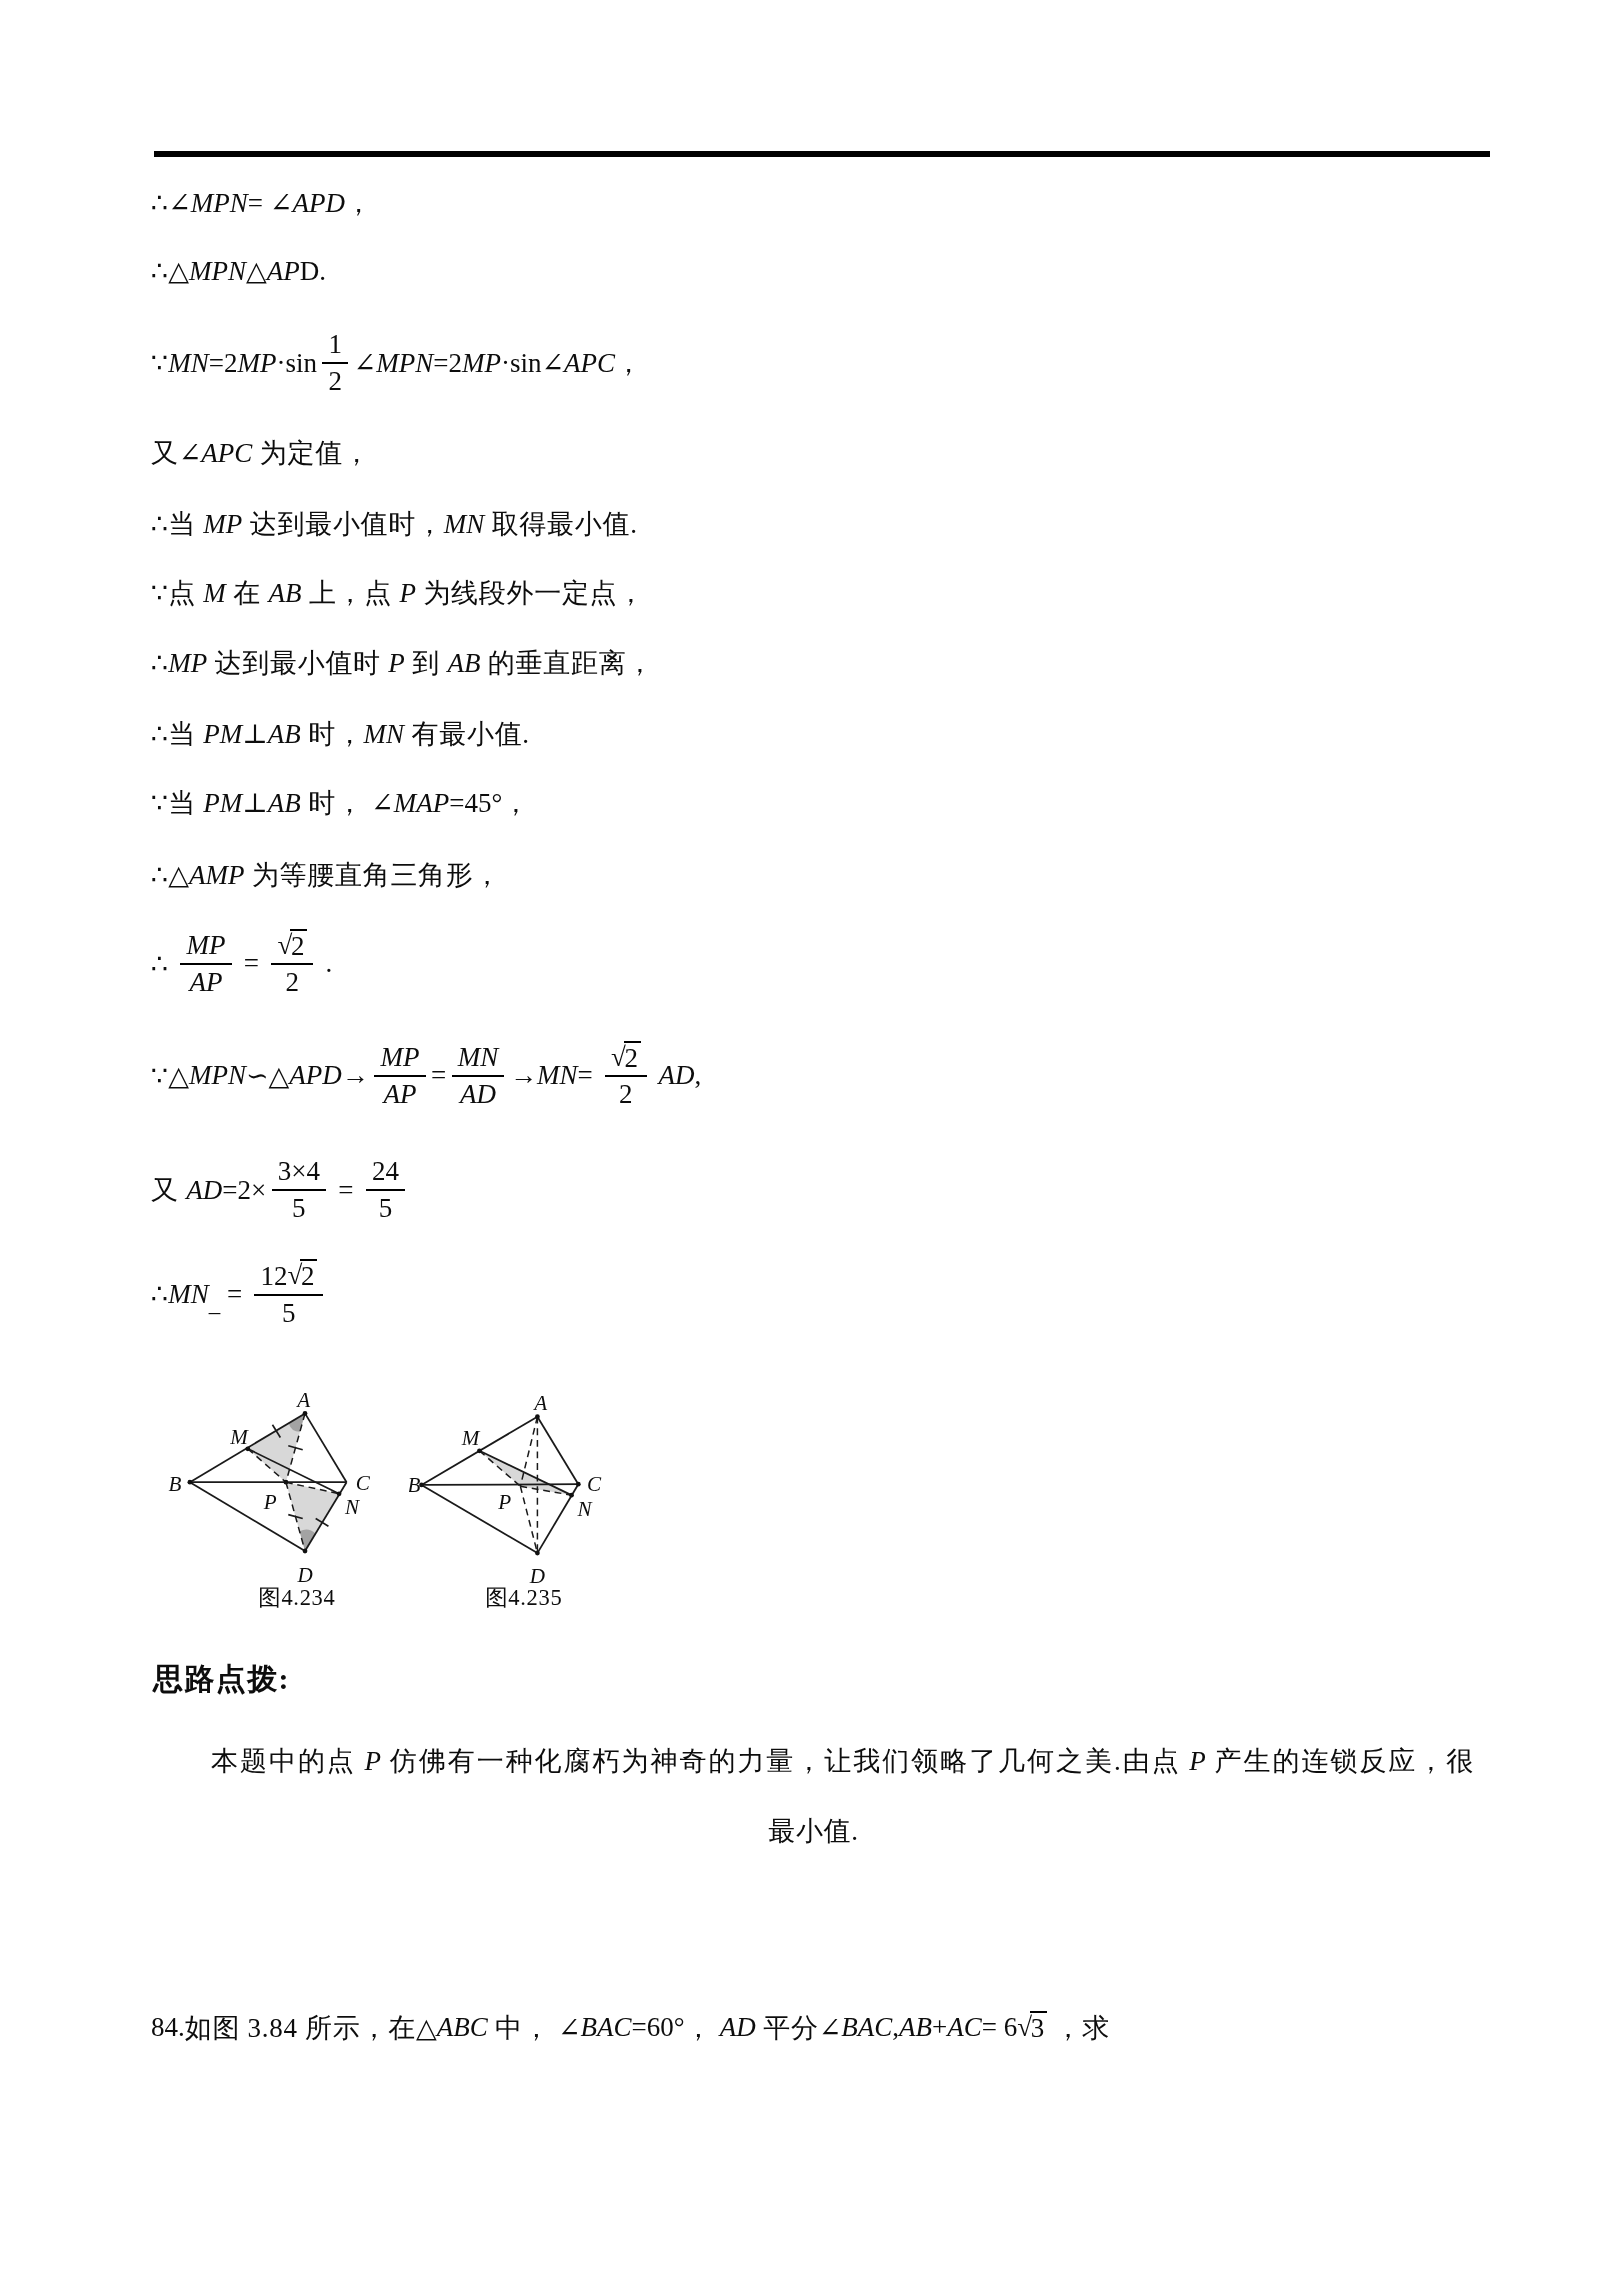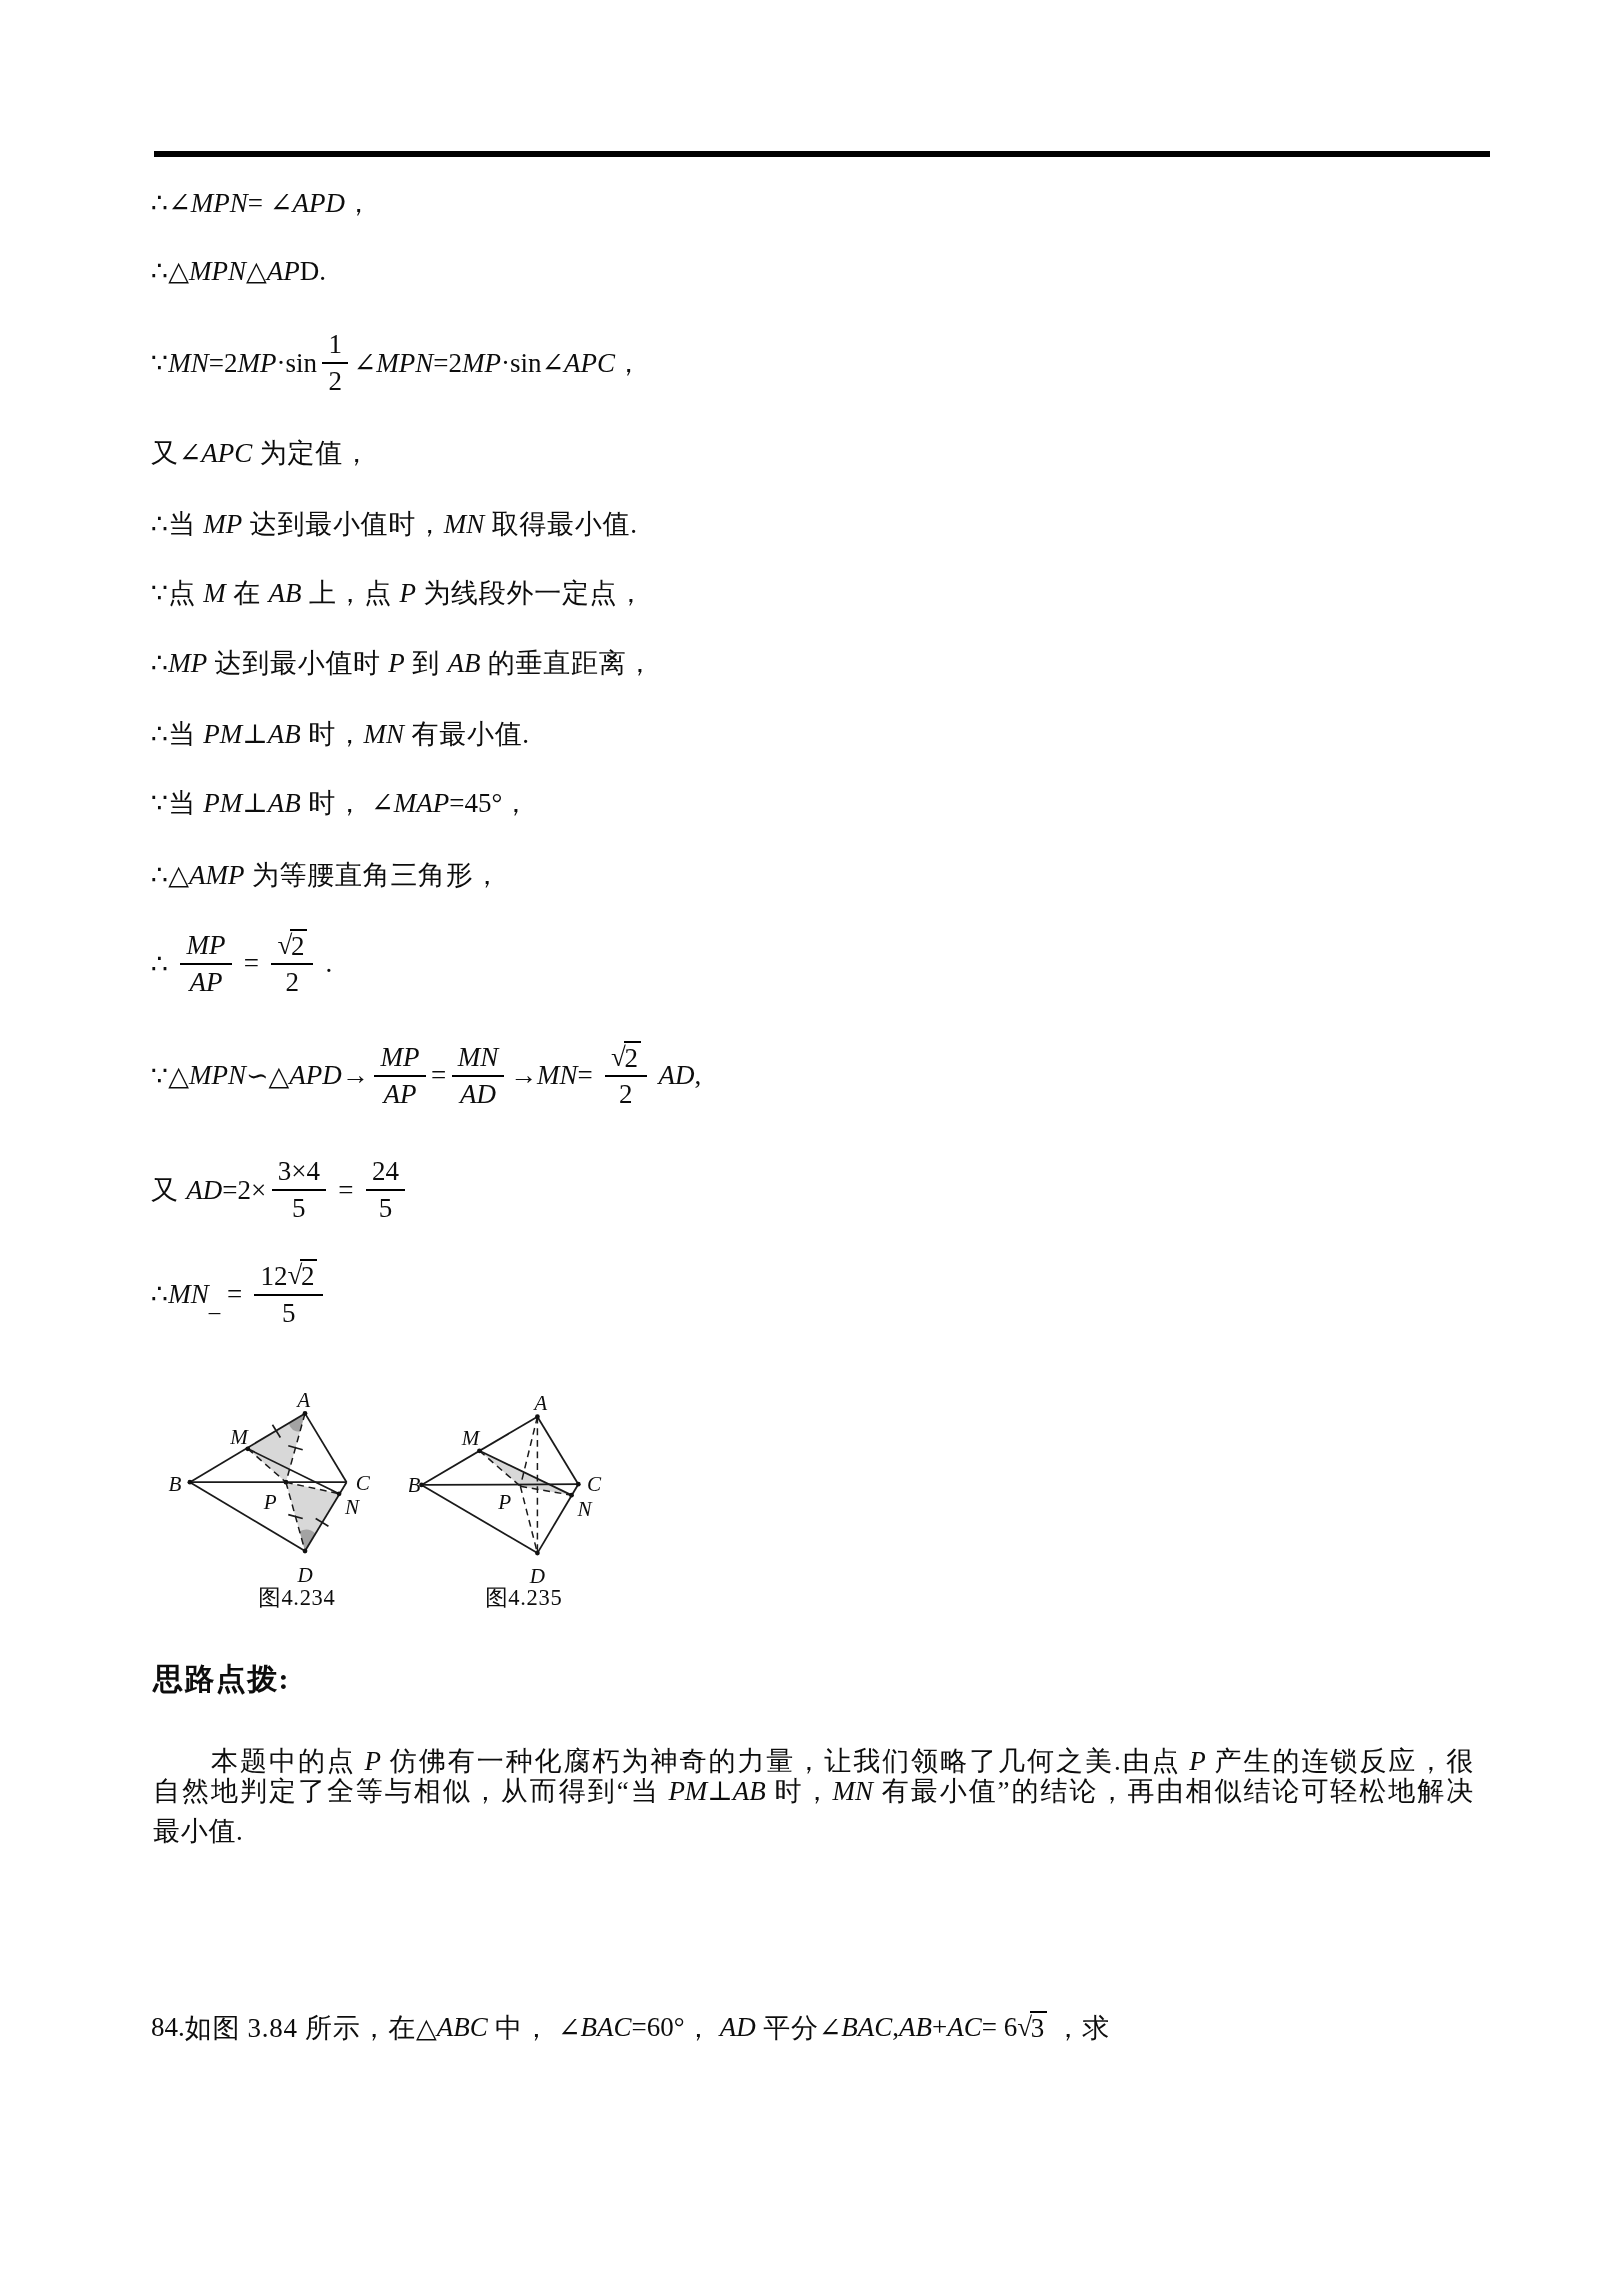--- a/index.html
+++ b/index.html
@@ -22,21 +22,21 @@
   
   #l1{top:184px;height:38px;}  #l2{top:252px;height:38px;}
   #l3{top:312px;height:102px;} #l4{top:434px;height:38px;}
   #l5{top:505px;height:38px;}  #l6{top:574px;height:38px;}
   #l7{top:644px;height:38px;}  #l8{top:715px;height:38px;}
   #l9{top:784px;height:38px;} #l10{top:856px;height:38px;}
   #l11{top:909px;height:109px;} #l12{top:1021px;height:109px;}
   #l13{top:1139px;height:102px;} #l14{top:1243px;height:102px;}
   
   .hint-head{position:absolute;left:153px;top:1659px;font-size:30px;font-weight:bold;letter-spacing:1.4px;}
-  .hpar{position:absolute;left:153px;width:1321px;display:block;font-size:27px;white-space:pre-wrap;}
+  .hpar{position:absolute;left:153px;width:1321px;display:block;font-size:27px;white-space:pre-wrap;text-align:center;}
   #h1{top:1731px;padding-left:58px;box-sizing:border-box;text-align:justify;text-align-last:justify;margin-top:12px;}
   #h2{top:1773px;text-align:justify;text-align-last:justify;}
   #h3{top:1813px;}
   
   #p84{top:2000px;height:55px;}
   
   .fig{position:absolute;}
   #fig1{left:164px;top:1384px;}
   #fig2{left:409px;top:1384px;}
   .fig line.solid{stroke:#1a1a1a;stroke-width:2.6;}
@@ -126,18 +126,17 @@
     <text x="7" y="158" text-anchor="middle">B</text>
     <text x="271" y="157" text-anchor="middle">C</text>
     <text x="257" y="194" text-anchor="middle">N</text>
     <text x="140" y="184" text-anchor="middle">P</text>
     <text x="188" y="292" text-anchor="middle">D</text>
     <text class="cap" x="168" y="324">图4.235</text>
   </svg>
 
   <div class="hint-head">思路点拨:</div>
   <div class="hpar" id="h1"><span class="cn">本题中的点 </span><span class="var">P</span><span class="cn"> 仿佛有一种化腐朽为神奇的力量，让我们领略了几何之美.由点 </span><span class="var">P</span><span class="cn"> 产生的连锁反应，很</span></div>
-  <div class="hpar" id="h2"><span class="cn">自然地判定了全等与相似，从而得到“当 </span><span class="var">PM</span><span class="sym">⊥</span><span class="var">AB</span><span class="cn"> 时，</span><span class="var">MN</span><span class="cn"> 有最小值”的结论，再由相似结论可轻松地解决</span></div>
   <div class="hpar" id="h3"><span class="cn">最小值.</span></div>
 
   <div class="fline" id="p84"><span class="sym">84.</span><span class="cn">如图 3.84 所示，在</span><span class="sym">△</span><span class="var">ABC</span><span class="cn"> 中， </span><span class="sym">∠</span><span class="var">BAC</span><span class="sym">=</span><span class="sym">60°</span><span class="cn">， </span><span class="var">AD</span><span class="cn"> 平分</span><span class="sym">∠</span><span class="var">BAC</span><span class="sym">,</span><span class="var">AB</span><span class="sym">+</span><span class="var">AC</span><span class="sym">= </span><span class="sym">6</span><span class="sqrt"><span class="rsign">√</span><span class="radicand">3</span></span><span class="cn"> ，求</span></div>
 </div>
 
 
 </body></html>

